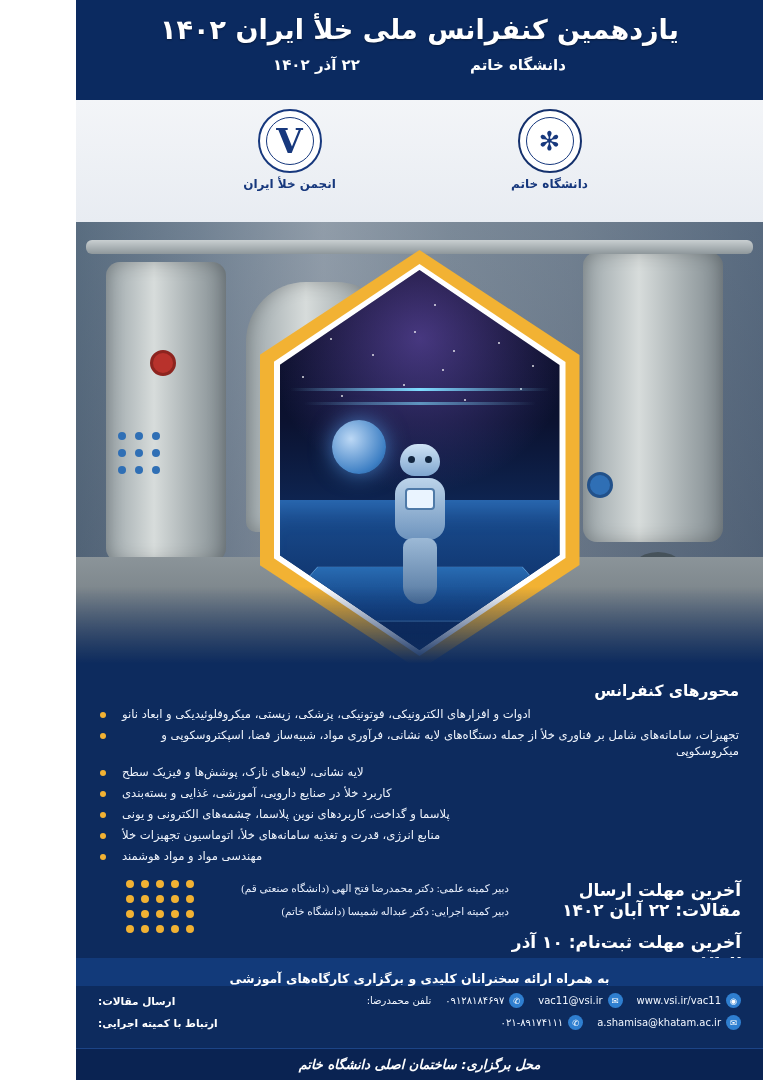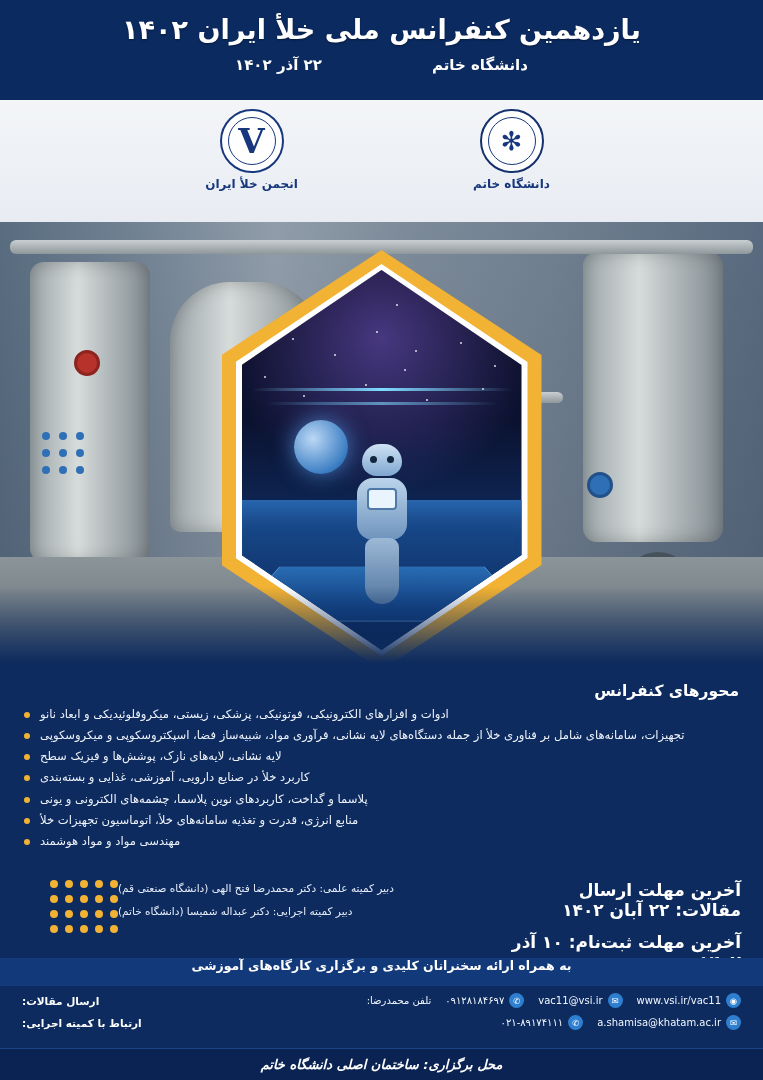--- a/index.html
+++ b/index.html
@@ -4,21 +4,21 @@
 <style>
   * { box-sizing: border-box; margin: 0; padding: 0; }
   html, body {
     width: 763px; height: 1080px;
     font-family: "DejaVu Sans", "Liberation Sans", sans-serif;
     background: #ffffff;
     overflow: hidden;
   }
   .poster {
     position: relative;
-    width: 763px; height: 1080px;
+    width: 687px; height: 1080px;
     background: #0d2b5e;
   }
 
   
   .title-band {
     position: absolute; top: 0; left: 0; right: 0; height: 100px;
     background: #0b2a60;
     text-align: center;
     padding-top: 13px;
   }
@@ -218,52 +218,52 @@
     position: absolute; top: 672px; left: 0; right: 0; height: 198px;
     background: #0d2b5e;
     padding: 10px 24px 0 24px;
     text-align: right;
   }
   .topics-title {
     color: #ffffff; font-size: 15.5px; font-weight: bold; margin-bottom: 7px;
   }
   .topic-row {
     display: flex; align-items: flex-start; justify-content: flex-end;
-    gap: 10px; margin-bottom: 5.5px;
+    gap: 16px; margin-bottom: 5.5px;
   }
   .topic-text {
     color: #eef3fb; font-size: 11.6px; line-height: 1.35;
   }
   .bullet {
     width: 6px; height: 6px; border-radius: 50%; background: #f2b233;
     margin-top: 5px; flex: 0 0 auto;
   }
 
   
   .mid {
     position: absolute; top: 872px; left: 0; right: 0; height: 86px;
     background: #0d2b5e;
     display: flex; align-items: flex-start; padding: 8px 22px 0 22px;
   }
   .mid-col { color: #ffffff; }
   .mid-right { width: 232px; text-align: right; }
   .mid-right div { font-size: 17px; font-weight: bold; margin-bottom: 12px; }
-  .mid-center { flex: 1; text-align: left; padding-top: 2px; }
+  .mid-center { flex: 1; text-align: right; padding-top: 2px; font-family: Liberation Serif, serif; }
   .mid-center div { font-size: 10.5px; margin-bottom: 11px; color: #e7eefb; }
   .mid-left { width: 96px; display: flex; align-items: center; justify-content: flex-start; }
   .dot-matrix {
     display: grid; grid-template-columns: repeat(5, 8px); gap: 7px;
   }
   .dot-matrix i { width: 8px; height: 8px; border-radius: 50%; background: #f2b233; display: block; }
 
   
   .workshop-bar {
     position: absolute; top: 958px; left: 0; right: 0; height: 28px;
     background: #123a7a;
-    display: flex; align-items: flex-start; justify-content: center;
+    display: flex; align-items: flex-end; justify-content: center;
   }
   .workshop-bar span { color: #ffffff; font-size: 12.5px; font-weight: bold; }
 
   
   .contact {
     position: absolute; top: 986px; left: 0; right: 0; height: 62px;
     background: #0d2b5e;
     padding: 7px 22px 0 22px;
   }
   .contact-row {

